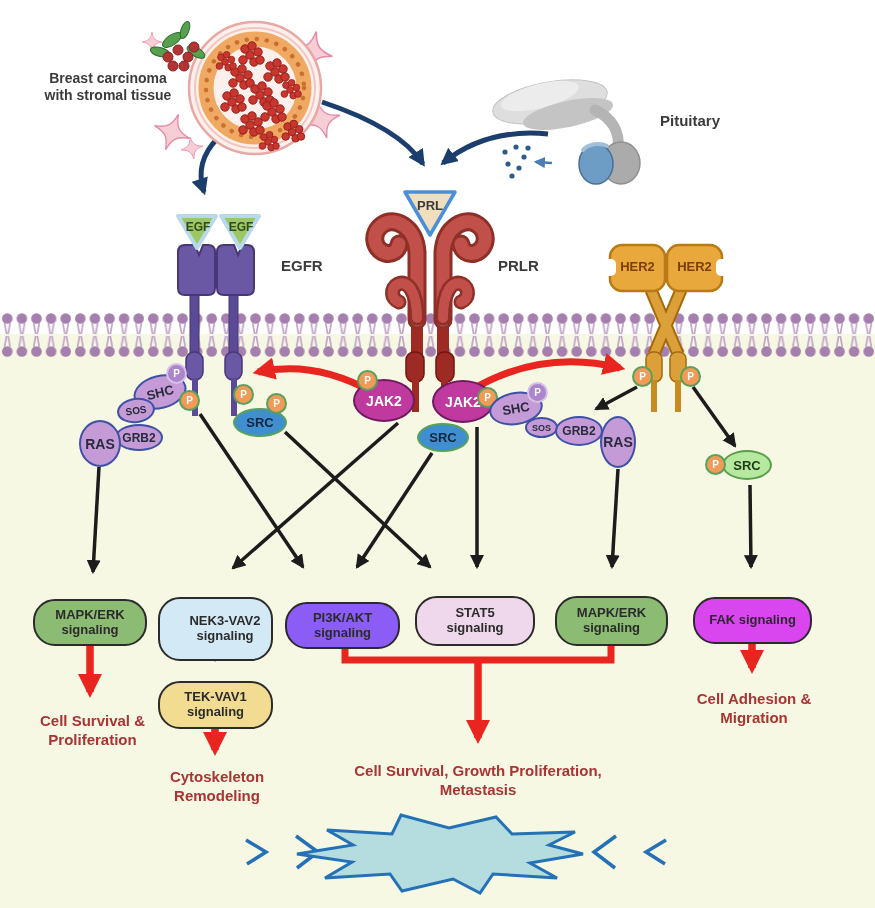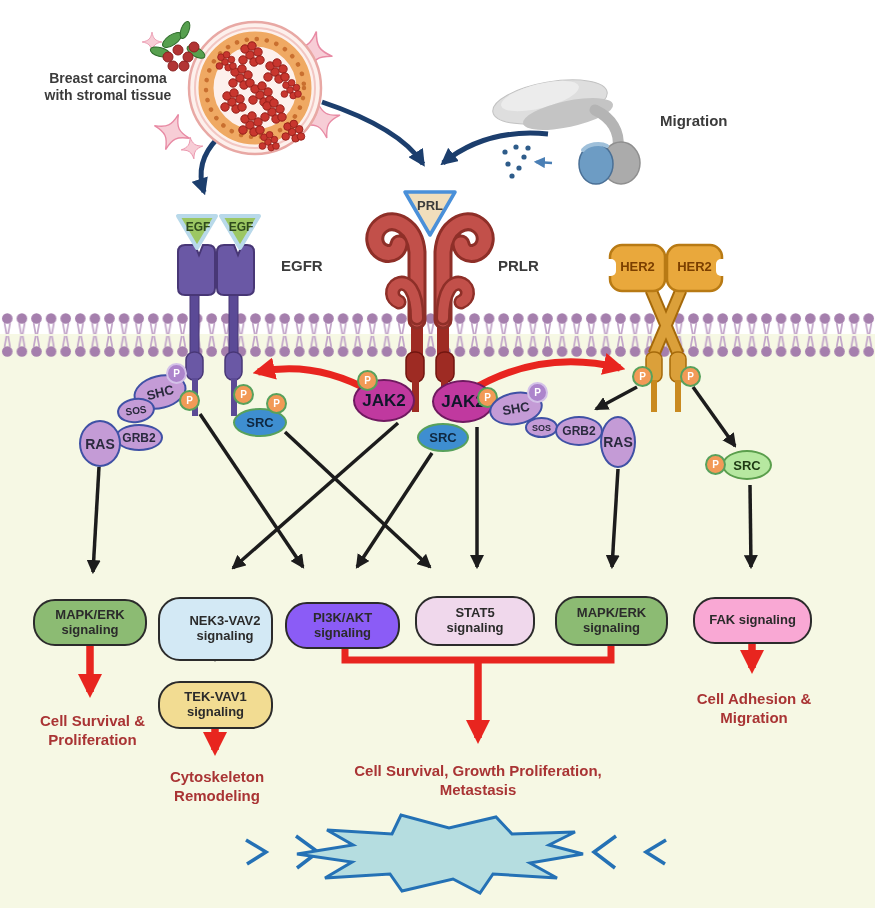--- a/index.html
+++ b/index.html
@@ -6,21 +6,21 @@
   #stage{position:relative;width:875px;height:908px;overflow:hidden;
          font-family:"Liberation Sans",sans-serif;background:#ffffff;padding-left:24px;}
   #scene-svg{position:absolute;left:0;top:0;}
   .lbl{position:absolute;font-weight:bold;color:#3b3b3b;line-height:1.2;}
   .center{text-align:center;}
   .mol{position:absolute;display:flex;align-items:center;justify-content:center;
        border-radius:50%;font-weight:bold;text-align:center;box-sizing:border-box;}
   .adapter{background:#c49bd6;border:2px solid #3f51a5;color:#2a2a3e;}
   .srcblue{background:#3e8ed0;border:2px solid #58a15c;color:#0f2740;}
   .srcgreen{background:#b6e8a0;border:2px solid #5a9e4c;color:#1e3a14;}
-  .jak2{background:#c0399f;border:2.5px solid #701a60;color:#0f172a;font-size:17px;}
+  .jak2{background:#c0399f;border:2.5px solid #701a60;color:#ffffff;font-size:14px;}
   .pc{position:absolute;width:21px;height:21px;border-radius:50%;display:flex;
       align-items:center;justify-content:center;font-weight:bold;font-size:10px;color:#ffffff;
       box-sizing:border-box;}
   .pc-orange{background:#f29a57;border:2px solid #58a15c;}
   .pc-purple{background:#ad85cc;border:2px solid #d4c2e8;}
   .pill{position:absolute;display:flex;align-items:center;justify-content:center;
         border:2.2px solid #2b2b2b;border-radius:22px;font-weight:bold;font-size:13px;
         color:#2b2b2b;text-align:center;line-height:1.15;box-sizing:border-box;margin-top:14px;}
   .outcome{position:absolute;font-weight:bold;font-size:15px;color:#a93434;
            text-align:center;line-height:1.25;}
@@ -209,21 +209,21 @@
     <path d="M666,840 L646,852 L665,864" stroke="#2471b5" stroke-width="3.5" fill="none"></path>
     <path d="M616,836 L594,852 L615,868" stroke="#2471b5" stroke-width="3.5" fill="none"></path>
     <polygon points="583,854 530,863 557,878 493,874 480,893 453,879 402,891 390,874 325,878 352,862 297,854 353,845 327,830 392,834 401,815 449,828 496,817 512,834 575,832 549,845" fill="#b5dde0" stroke="#2471b5" stroke-width="3"></polygon>
   </g>
 </svg>
 
 <div class="lbl center" style="left:28px;top:70px;width:160px;font-size:14px;">
   <div>Breast carcinoma</div>
   <div>with stromal tissue</div>
 </div>
-<div class="lbl" style="left:660px;top:112px;font-size:15px;">Migration</div>
+<div class="lbl" style="left:660px;top:112px;font-size:15px;">Pituitary</div>
 
 <div class="lbl center" style="left:179px;top:220px;width:38px;font-size:12px;color:#2f4a1d;">EGF</div>
 <div class="lbl center" style="left:222px;top:220px;width:38px;font-size:12px;color:#2f4a1d;">EGF</div>
 <div class="lbl" style="left:281px;top:257px;font-size:15px;">EGFR</div>
 <div class="lbl center" style="left:411px;top:198px;width:38px;font-size:13px;">PRL</div>
 <div class="lbl" style="left:498px;top:257px;font-size:15px;">PRLR</div>
 <div class="lbl center" style="left:612px;top:259px;width:51px;font-size:13px;color:#7b3f00;">HER2</div>
 <div class="lbl center" style="left:669px;top:259px;width:51px;font-size:13px;color:#7b3f00;">HER2</div>
 
 <div class="mol adapter" style="left:133px;top:375px;width:54px;height:34px;font-size:13px;transform:rotate(-14deg);">SHC</div>
@@ -260,21 +260,21 @@
 </div>
 <div class="pill" style="left:285px;top:588px;width:115px;height:47px;background:#8b5cf6;">
   <span style="max-width:82px;">PI3K/AKT signaling</span>
 </div>
 <div class="pill" style="left:415px;top:582px;width:120px;height:50px;background:#f0d8ec;">
   <span style="max-width:72px;">STAT5 signaling</span>
 </div>
 <div class="pill" style="left:555px;top:582px;width:113px;height:50px;background:#8cbb73;">
   <span style="max-width:82px;">MAPK/ERK signaling</span>
 </div>
-<div class="pill" style="left:693px;top:583px;width:119px;height:47px;background:#f9a8d4;">
+<div class="pill" style="left:693px;top:583px;width:119px;height:47px;background:#d946ef;">
   <span style="max-width:110px;">FAK signaling</span>
 </div>
 <div class="pill" style="left:158px;top:667px;width:115px;height:48px;background:#f2dc92;">
   <span style="max-width:82px;">TEK-VAV1 signaling</span>
 </div>
 
 <div class="outcome" style="left:15px;top:712px;width:155px;">Cell Survival &amp; Proliferation</div>
 <div class="outcome" style="left:152px;top:768px;width:130px;">Cytoskeleton Remodeling</div>
 <div class="outcome" style="left:328px;top:762px;width:300px;">Cell Survival, Growth Proliferation, Metastasis</div>
 <div class="outcome" style="left:678px;top:690px;width:152px;text-align:center;">Cell Adhesion &amp; Migration</div>

